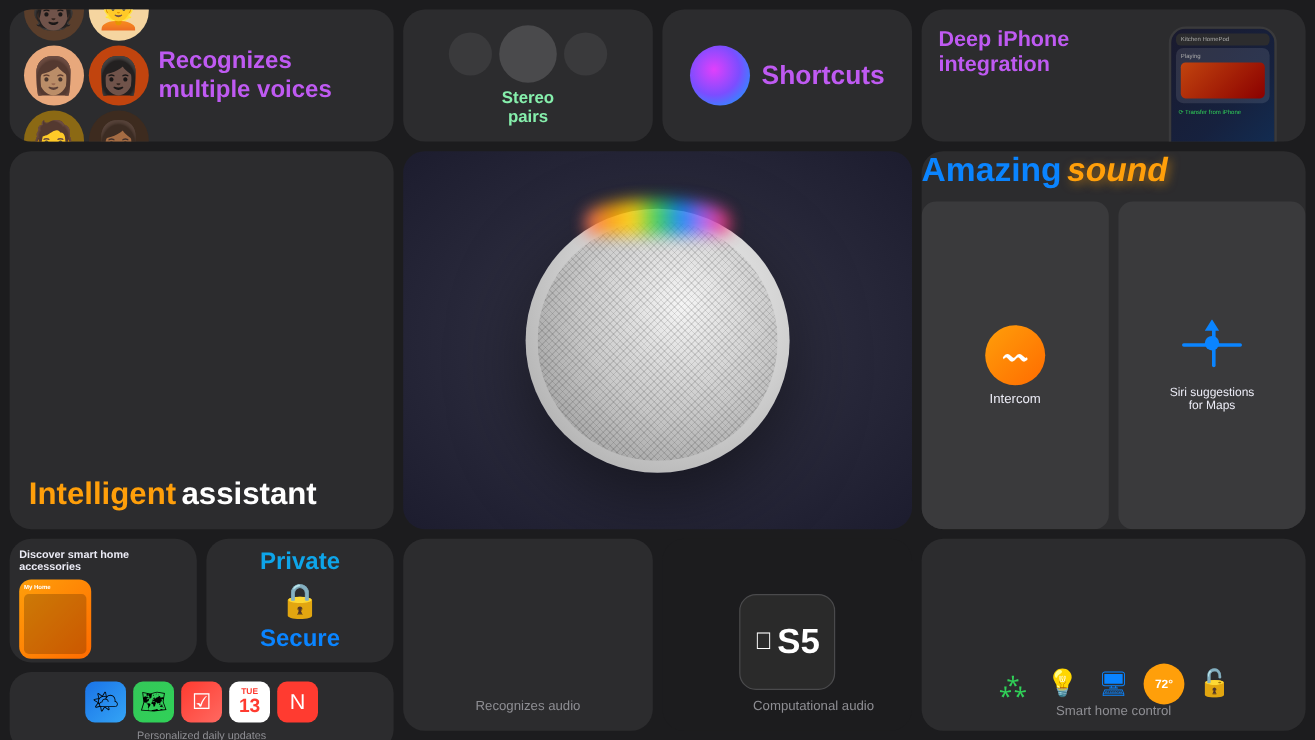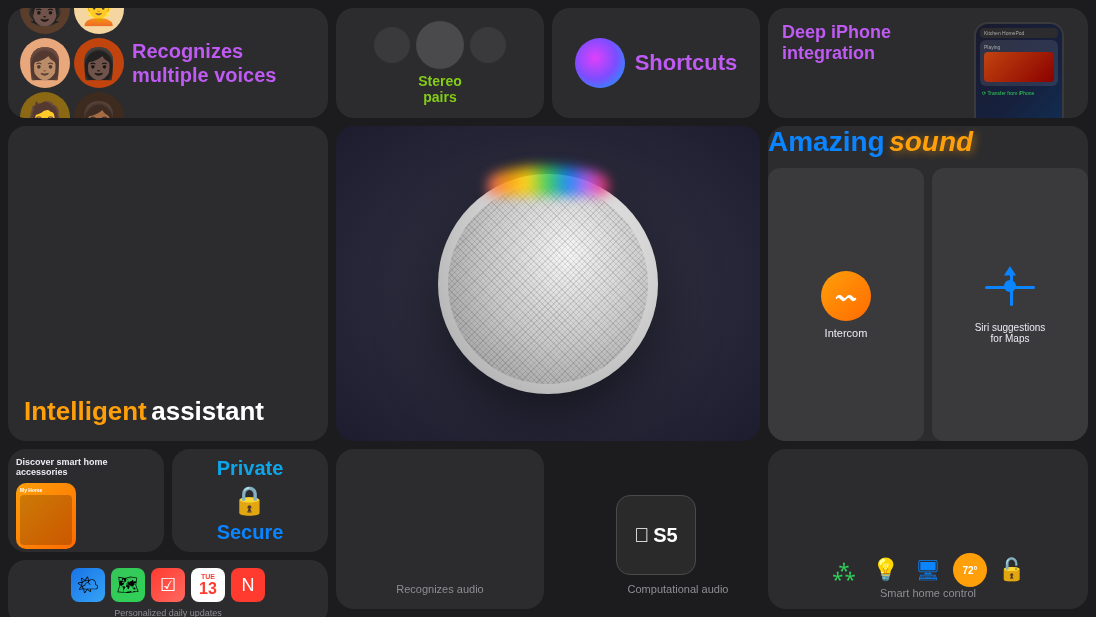--- a/index.html
+++ b/index.html
@@ -203,21 +203,21 @@
       background: #3a3a3c;
     }
     .speaker-dot-main {
       width: 48px;
       height: 48px;
       background: #4a4a4c;
     }
     .stereo-label {
       font-size: 14px;
       font-weight: 600;
-      color: #84cc16;
+      color: #86efac;
       text-align: center;
     }
 
     
     .siri-orb {
       width: 50px;
       height: 50px;
       border-radius: 50%;
       background: radial-gradient(circle at 40% 40%, #e040fb, #7c4dff, #00b0ff);
     }
@@ -518,21 +518,21 @@
       justify-content: center;
       border: 1px solid #4a4a4c;
       margin-bottom: 8px;
     }
     .s5-label {
       display: flex;
       align-items: center;
       gap: 4px;
     }
     .apple-logo { font-size: 20px; color: white; }
-    .s5-text { font-size: 20px; font-weight: 700; color: white; }
+    .s5-text { font-size: 29px; font-weight: 700; color: white; }
     .computational-label {
       font-size: 11px;
       color: #8e8e93;
       text-align: center;
       padding-bottom: 4px;
       margin-left: 44px;
     }
 
     
     .smart-home-icons {

